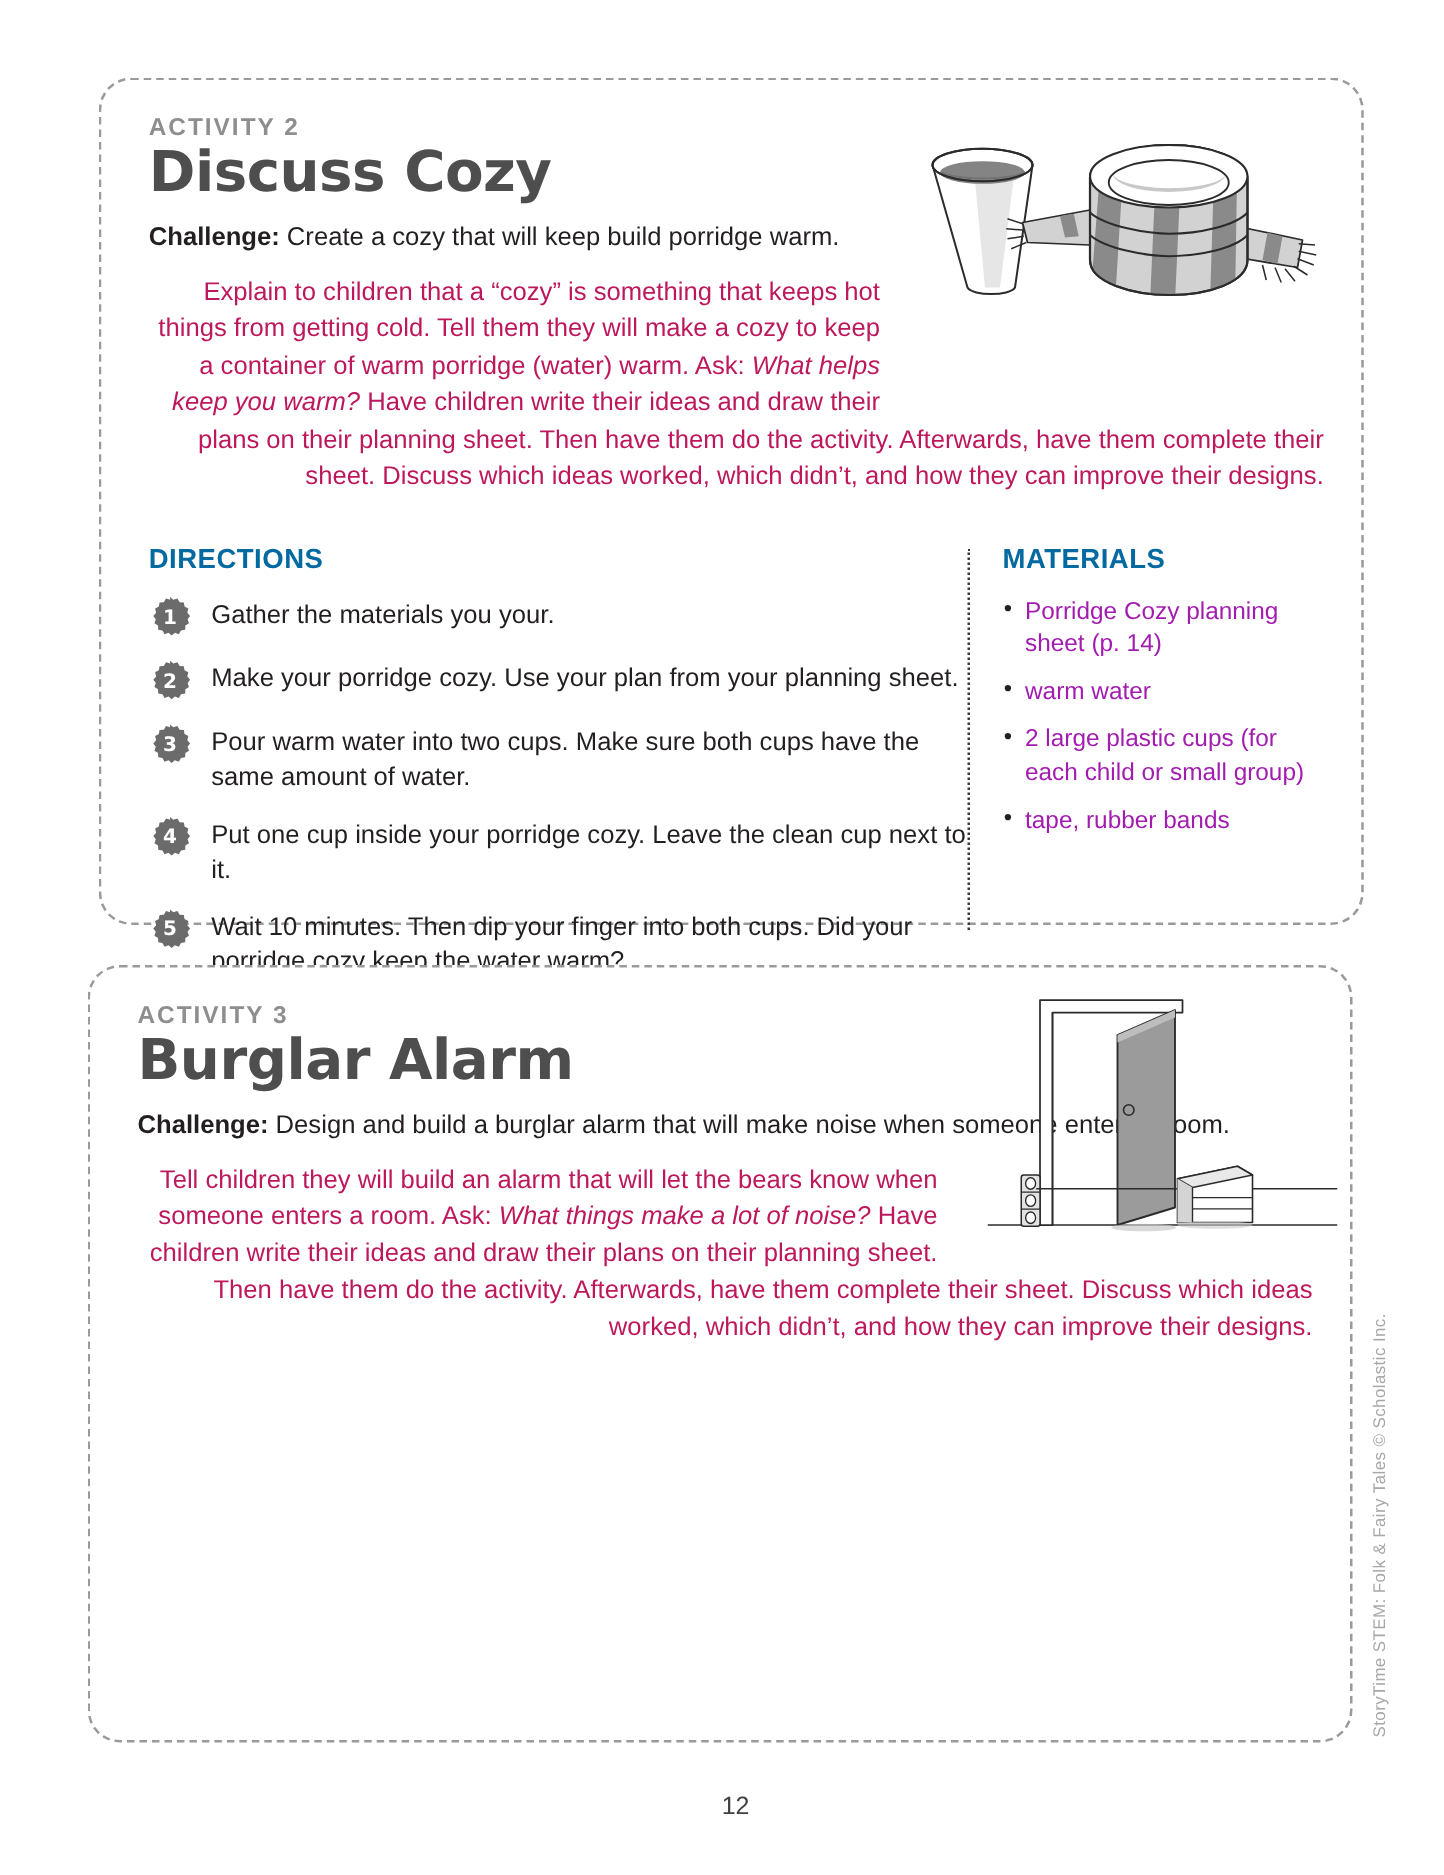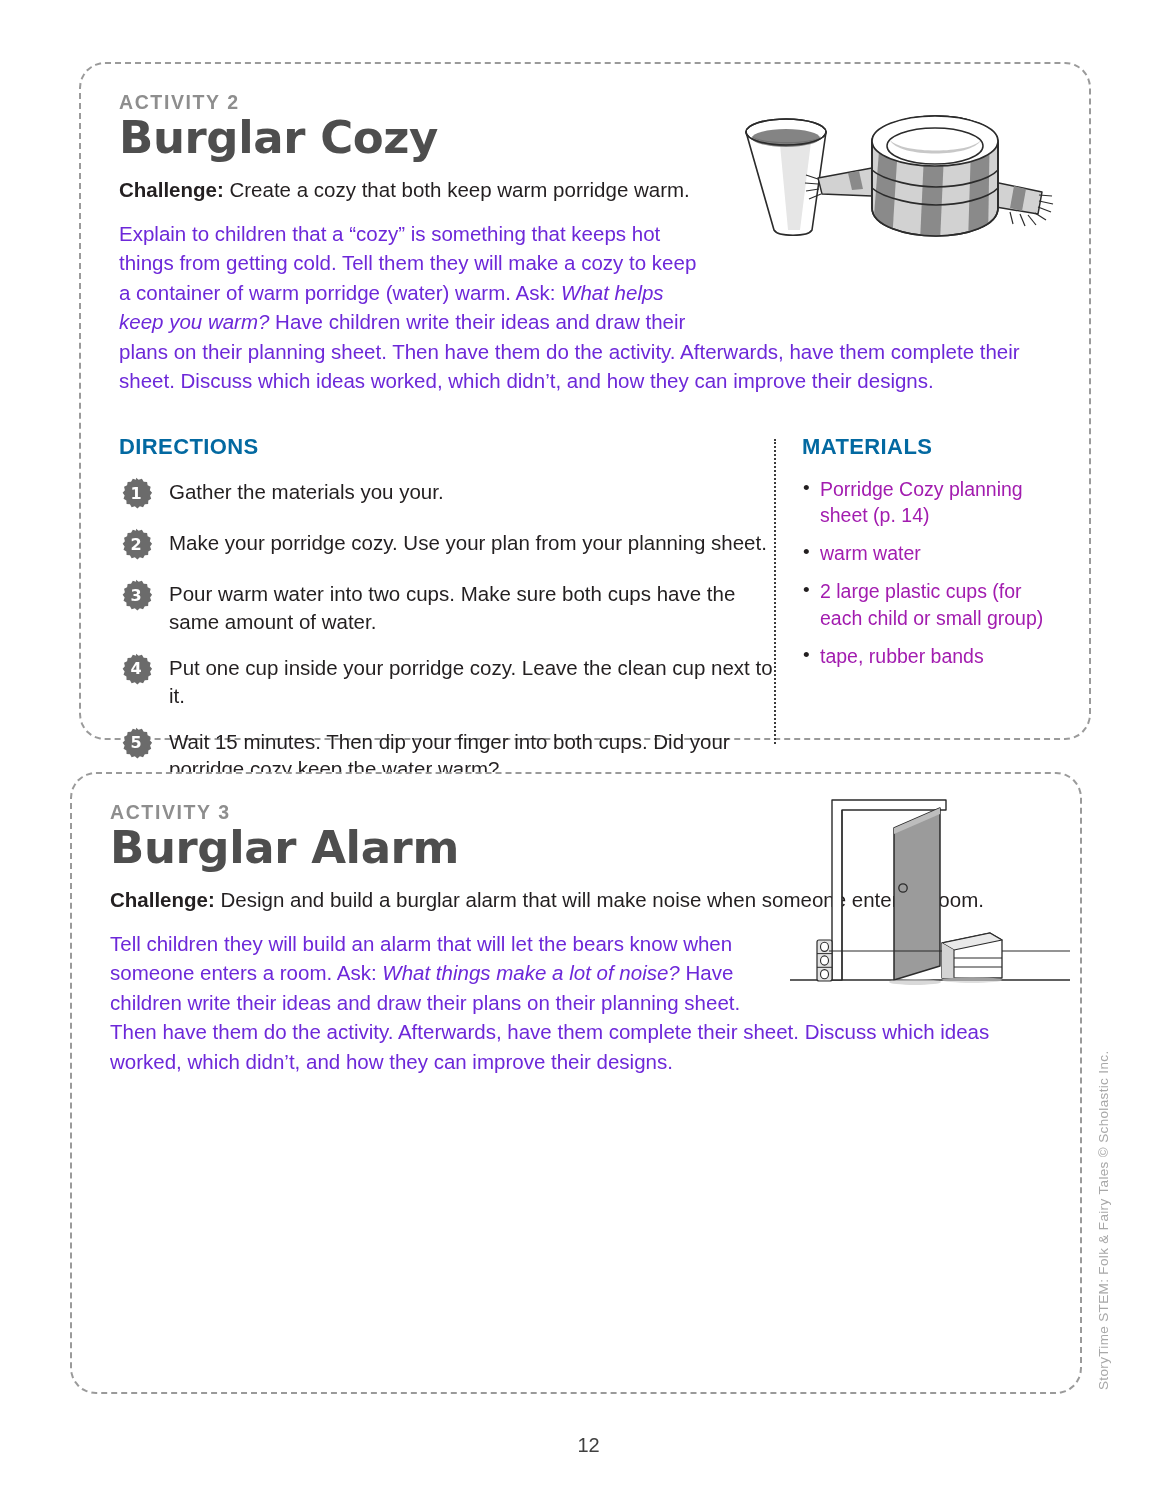--- a/index.html
+++ b/index.html
@@ -63,21 +63,22 @@
     line-height: 1.32;
     margin: 0 0 16px 0;
     color: #231f20;
   }
   .challenge-line b { font-weight: 700; }
 
   .intro-para {
     font-size: 20.5px;
     line-height: 1.44;
     margin: 0;
-    color: #6d28d9;
+    color: #be185d;
+    text-align: right;
   }
   .intro-para i { font-style: italic; }
 
   
   .float-spacer {
     float: right;
     width: 355px;
     height: 108px;
     shape-outside: content-box;
   }
@@ -201,24 +202,24 @@
   }
 </style>
 </head>
 <body>
 
 <div class="page">
 
   <section class="activity-card" id="card-activity-2">
     <div class="card-inner">
       <p class="eyebrow">ACTIVITY 2</p>
-      <h1 class="activity-title">Burglar Cozy</h1>
+      <h1 class="activity-title">Discuss Cozy</h1>
 
       <p class="challenge-line">
-        <b>Challenge:</b><span> Create a cozy that both keep warm porridge warm.</span>
+        <b>Challenge:</b><span> Create a cozy that will keep build porridge warm.</span>
       </p>
 
       <p class="intro-para">
         <span class="float-spacer"></span><span>Explain to children that a “cozy” is something that keeps hot things from getting cold. Tell them they will make a cozy to keep a container of warm porridge (water) warm. Ask: </span><i>What helps keep you warm?</i><span> Have children write their ideas and draw their plans on their planning sheet. Then have them do the activity. Afterwards, have them complete their sheet. Discuss which ideas worked, which didn’t, and how they can improve their designs.</span>
       </p>
     </div>
 
     <div class="columns" id="columns-a2">
       <div class="col-directions">
         <h2 class="col-head">DIRECTIONS</h2>
@@ -264,21 +265,21 @@
             <span class="step-text">Put one cup inside your porridge cozy. Leave the clean cup next to it.</span>
           </li>
 
           <li class="step">
             <span class="gear-badge">
               <svg viewBox="0 0 100 100" aria-hidden="true">
                   <path fill="#6b6b6b" d="M50 2l7.8 6.2 9.6-3.1 5.2 8.8 10 0.6 1.6 9.9 8.9 4.6-2.4 9.7 6.6 7.5-5.9 8.1 3.3 9.5-8.5 5.3-0.5 10-9.9 1.4-5 8.7-9.4-3.4-7.4 6.7-7.4-6.7-9.4 3.4-5-8.7-9.9-1.4-0.5-10-8.5-5.3 3.3-9.5-5.9-8.1 6.6-7.5-2.4-9.7 8.9-4.6 1.6-9.9 10-0.6 5.2-8.8 9.6 3.1z"></path>
                 </svg>
               <span class="gear-num">5</span>
             </span>
-            <span class="step-text">Wait 15 minutes. Then dip your finger into both cups. Did your porridge cozy keep the water warm?</span>
+            <span class="step-text">Wait 10 minutes. Then dip your finger into both cups. Did your porridge cozy keep the water warm?</span>
           </li>
 
         </ul>
       </div>
 
       <div class="col-divider"></div>
 
       <div class="col-materials">
         <h2 class="col-head">MATERIALS</h2>
         <ul class="materials">

